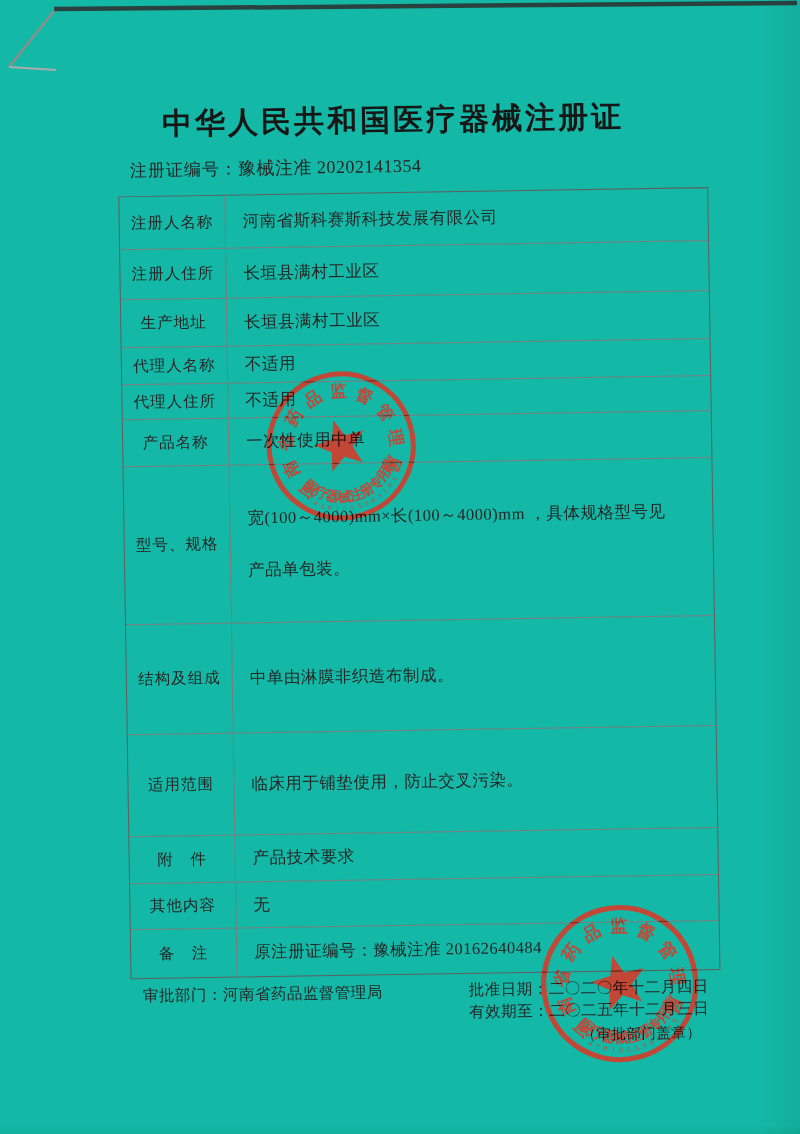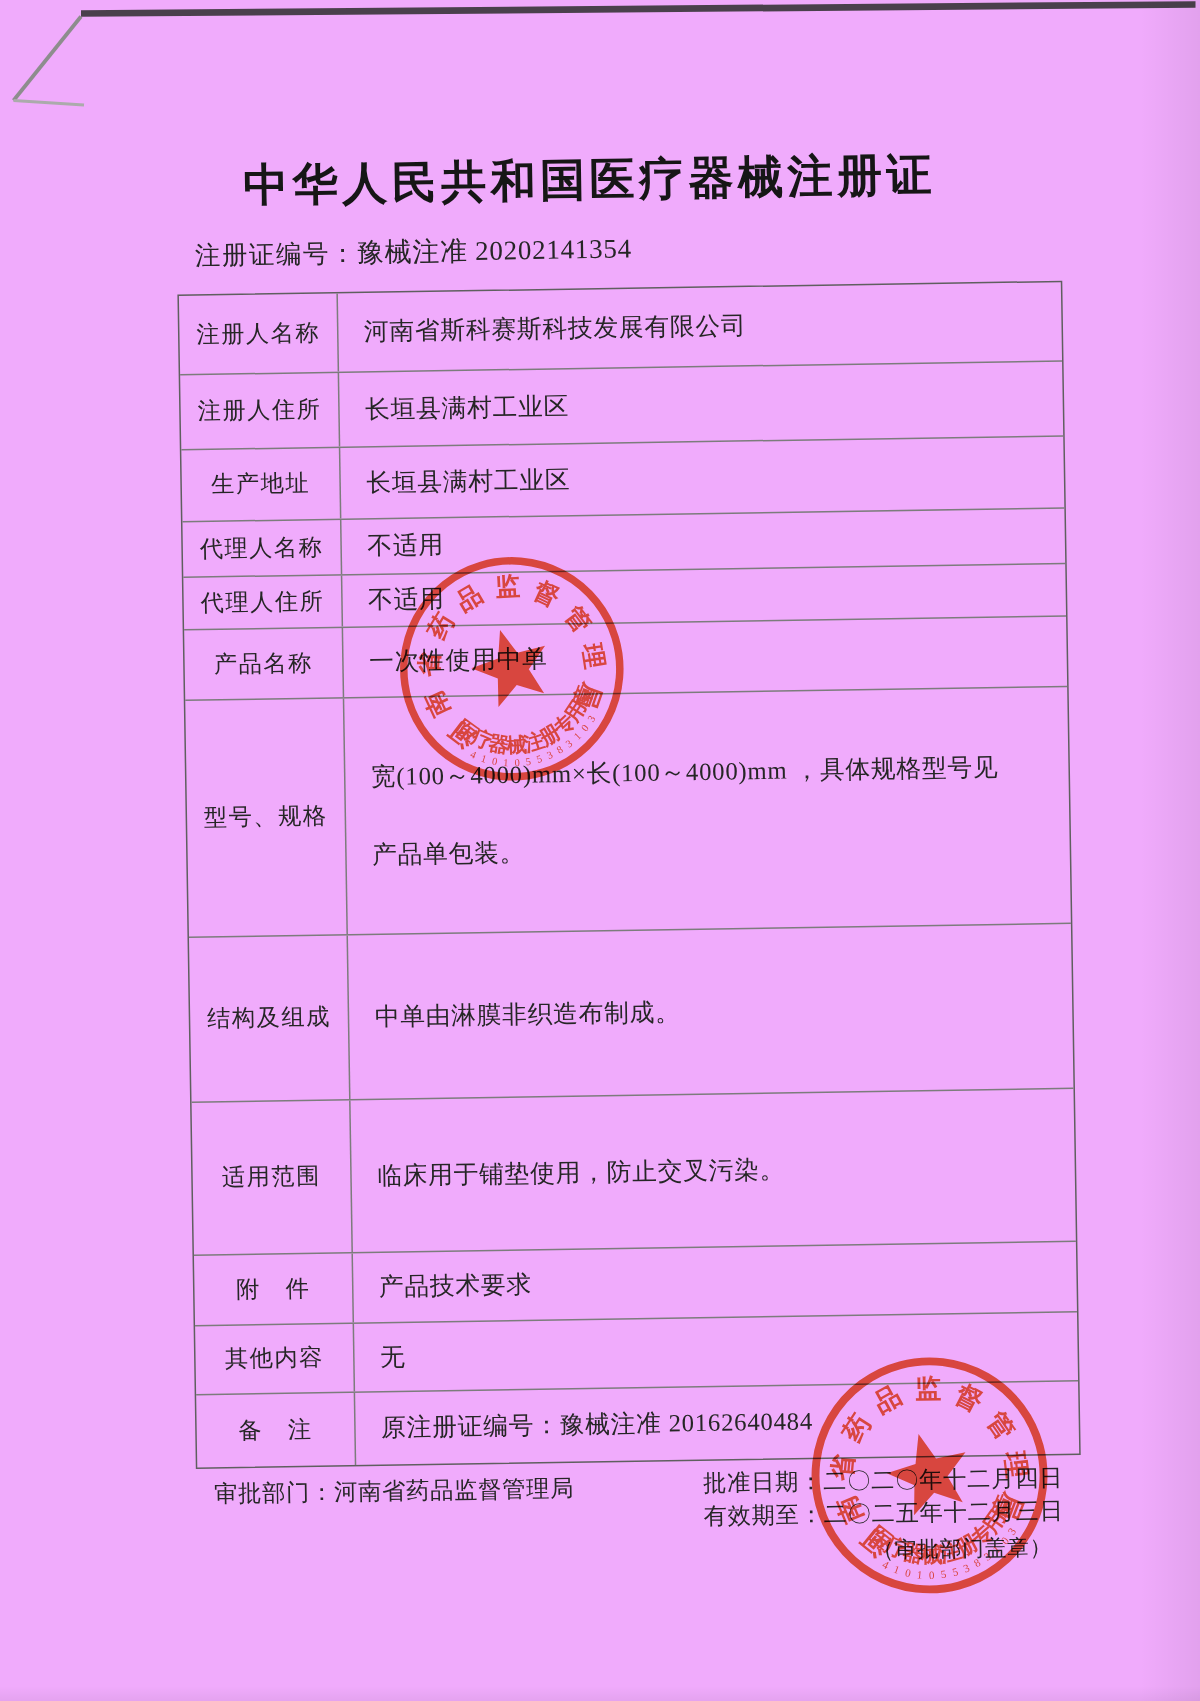--- a/index.html
+++ b/index.html
@@ -1,18 +1,18 @@
 <!DOCTYPE html>
 <html><head>
 <meta charset="utf-8">
 <style>
   html,body{margin:0;padding:0;background:#e9e9e9;}
   .page{
     position:relative;width:800px;height:1134px;overflow:hidden;
-    background:#f0abfc;
+    background:#14b8a6;
     font-family:"Liberation Serif","DejaVu Serif",serif;
     color:#262626;
   }
   .sheet{position:absolute;inset:0;transform:rotate(-0.9deg);transform-origin:400px 560px;}
   .doc-title{
     position:absolute;top:100px;left:0;width:100%;
     text-align:center;font-size:30px;font-weight:bold;color:#161616;
     letter-spacing:3px;
   }
   .cert-line{position:absolute;top:154px;left:136px;font-size:17px;letter-spacing:1px;}

